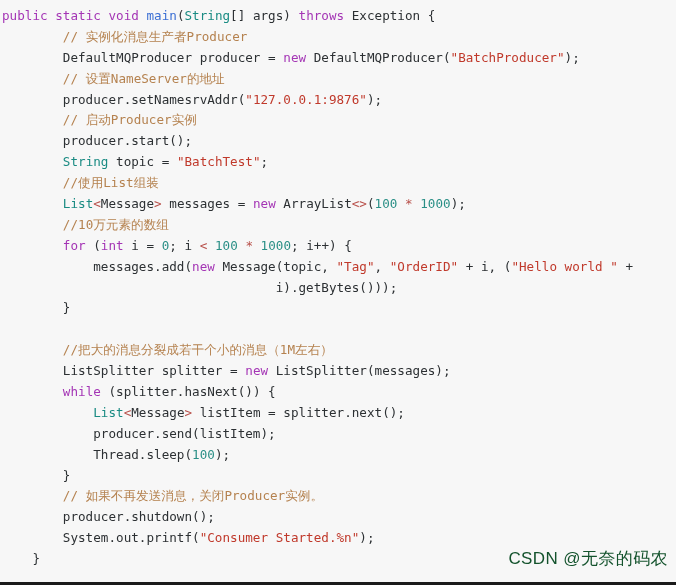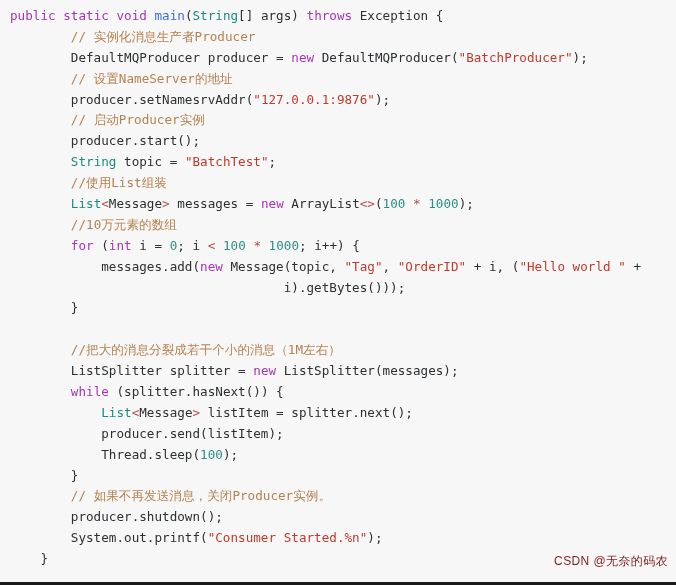--- a/index.html
+++ b/index.html
@@ -27,41 +27,41 @@
     top: 6px;
     left: 0;
     right: 0;
     font-size: 12.6px;
     line-height: 20.9px;
     white-space: pre;
     letter-spacing: 0.02px;
   }
   .line {
     height: 20.9px;
-    padding-left: 10px;
+    padding-left: 2px;
     white-space: pre;
     color: #2c3033;
   }
   
   .kw   { color: #a435b5; }           
   .typ  { color: #1a8b83; }           
   .fn   { color: #3b6fd4; }           
   .str  { color: #c0392b; }           
   .num  { color: #2a8f86; }           
   .cmt  { color: #b5824f; text-align: right; }           
   .op   { color: #b8504a; }           
   .pln  { color: #2c3033; }           
 
   #watermark {
     position: absolute;
     right: 8px;
     bottom: 12px;
     font-family: "Liberation Sans", sans-serif;
-    font-size: 12px;
-    color: #7f1d1d;
+    font-size: 17px;
+    color: #14532d;
     letter-spacing: 0.4px;
     white-space: nowrap;
     user-select: none;
   }
 </style>
 </head>
 <body>
 
 <div id="code-block">
   <div class="code-lines"><div class="line"><span class="kw">public </span><span class="kw">static </span><span class="kw">void </span><span class="fn">main</span><span class="pln">(</span><span class="typ">String</span><span class="pln">[] args) </span><span class="kw">throws </span><span class="pln">Exception {</span></div><div class="line"><span class="pln">        </span><span class="cmt">// 实例化消息生产者Producer</span></div><div class="line"><span class="pln">        DefaultMQProducer producer = </span><span class="kw">new </span><span class="pln">DefaultMQProducer(</span><span class="str">"BatchProducer"</span><span class="pln">);</span></div><div class="line"><span class="pln">        </span><span class="cmt">// 设置NameServer的地址</span></div><div class="line"><span class="pln">        producer.setNamesrvAddr(</span><span class="str">"127.0.0.1:9876"</span><span class="pln">);</span></div><div class="line"><span class="pln">        </span><span class="cmt">// 启动Producer实例</span></div><div class="line"><span class="pln">        producer.start();</span></div><div class="line"><span class="pln">        </span><span class="typ">String </span><span class="pln">topic = </span><span class="str">"BatchTest"</span><span class="pln">;</span></div><div class="line"><span class="pln">        </span><span class="cmt">//使用List组装</span></div><div class="line"><span class="pln">        </span><span class="typ">List</span><span class="op">&lt;</span><span class="pln">Message</span><span class="op">&gt; </span><span class="pln">messages = </span><span class="kw">new </span><span class="pln">ArrayList</span><span class="op">&lt;&gt;</span><span class="pln">(</span><span class="num">100</span><span class="pln"> </span><span class="op">*</span><span class="pln"> </span><span class="num">1000</span><span class="pln">);</span></div><div class="line"><span class="pln">        </span><span class="cmt">//10万元素的数组</span></div><div class="line"><span class="pln">        </span><span class="kw">for </span><span class="pln">(</span><span class="kw">int </span><span class="pln">i = </span><span class="num">0</span><span class="pln">; i </span><span class="op">&lt;</span><span class="pln"> </span><span class="num">100</span><span class="pln"> </span><span class="op">*</span><span class="pln"> </span><span class="num">1000</span><span class="pln">; i++) {</span></div><div class="line"><span class="pln">            messages.add(</span><span class="kw">new </span><span class="pln">Message(topic, </span><span class="str">"Tag"</span><span class="pln">, </span><span class="str">"OrderID"</span><span class="pln"> + i, (</span><span class="str">"Hello world "</span><span class="pln"> +</span></div><div class="line"><span class="pln">                                    i).getBytes()));</span></div><div class="line"><span class="pln">        }</span></div><div class="line">&nbsp;</div><div class="line"><span class="pln">        </span><span class="cmt">//把大的消息分裂成若干个小的消息（1M左右）</span></div><div class="line"><span class="pln">        ListSplitter splitter = </span><span class="kw">new </span><span class="pln">ListSplitter(messages);</span></div><div class="line"><span class="pln">        </span><span class="kw">while </span><span class="pln">(splitter.hasNext()) {</span></div><div class="line"><span class="pln">            </span><span class="typ">List</span><span class="op">&lt;</span><span class="pln">Message</span><span class="op">&gt; </span><span class="pln">listItem = splitter.next();</span></div><div class="line"><span class="pln">            producer.send(listItem);</span></div><div class="line"><span class="pln">            Thread.sleep(</span><span class="num">100</span><span class="pln">);</span></div><div class="line"><span class="pln">        }</span></div><div class="line"><span class="pln">        </span><span class="cmt">// 如果不再发送消息，关闭Producer实例。</span></div><div class="line"><span class="pln">        producer.shutdown();</span></div><div class="line"><span class="pln">        System.out.printf(</span><span class="str">"Consumer Started.%n"</span><span class="pln">);</span></div><div class="line"><span class="pln">    }</span></div></div>

